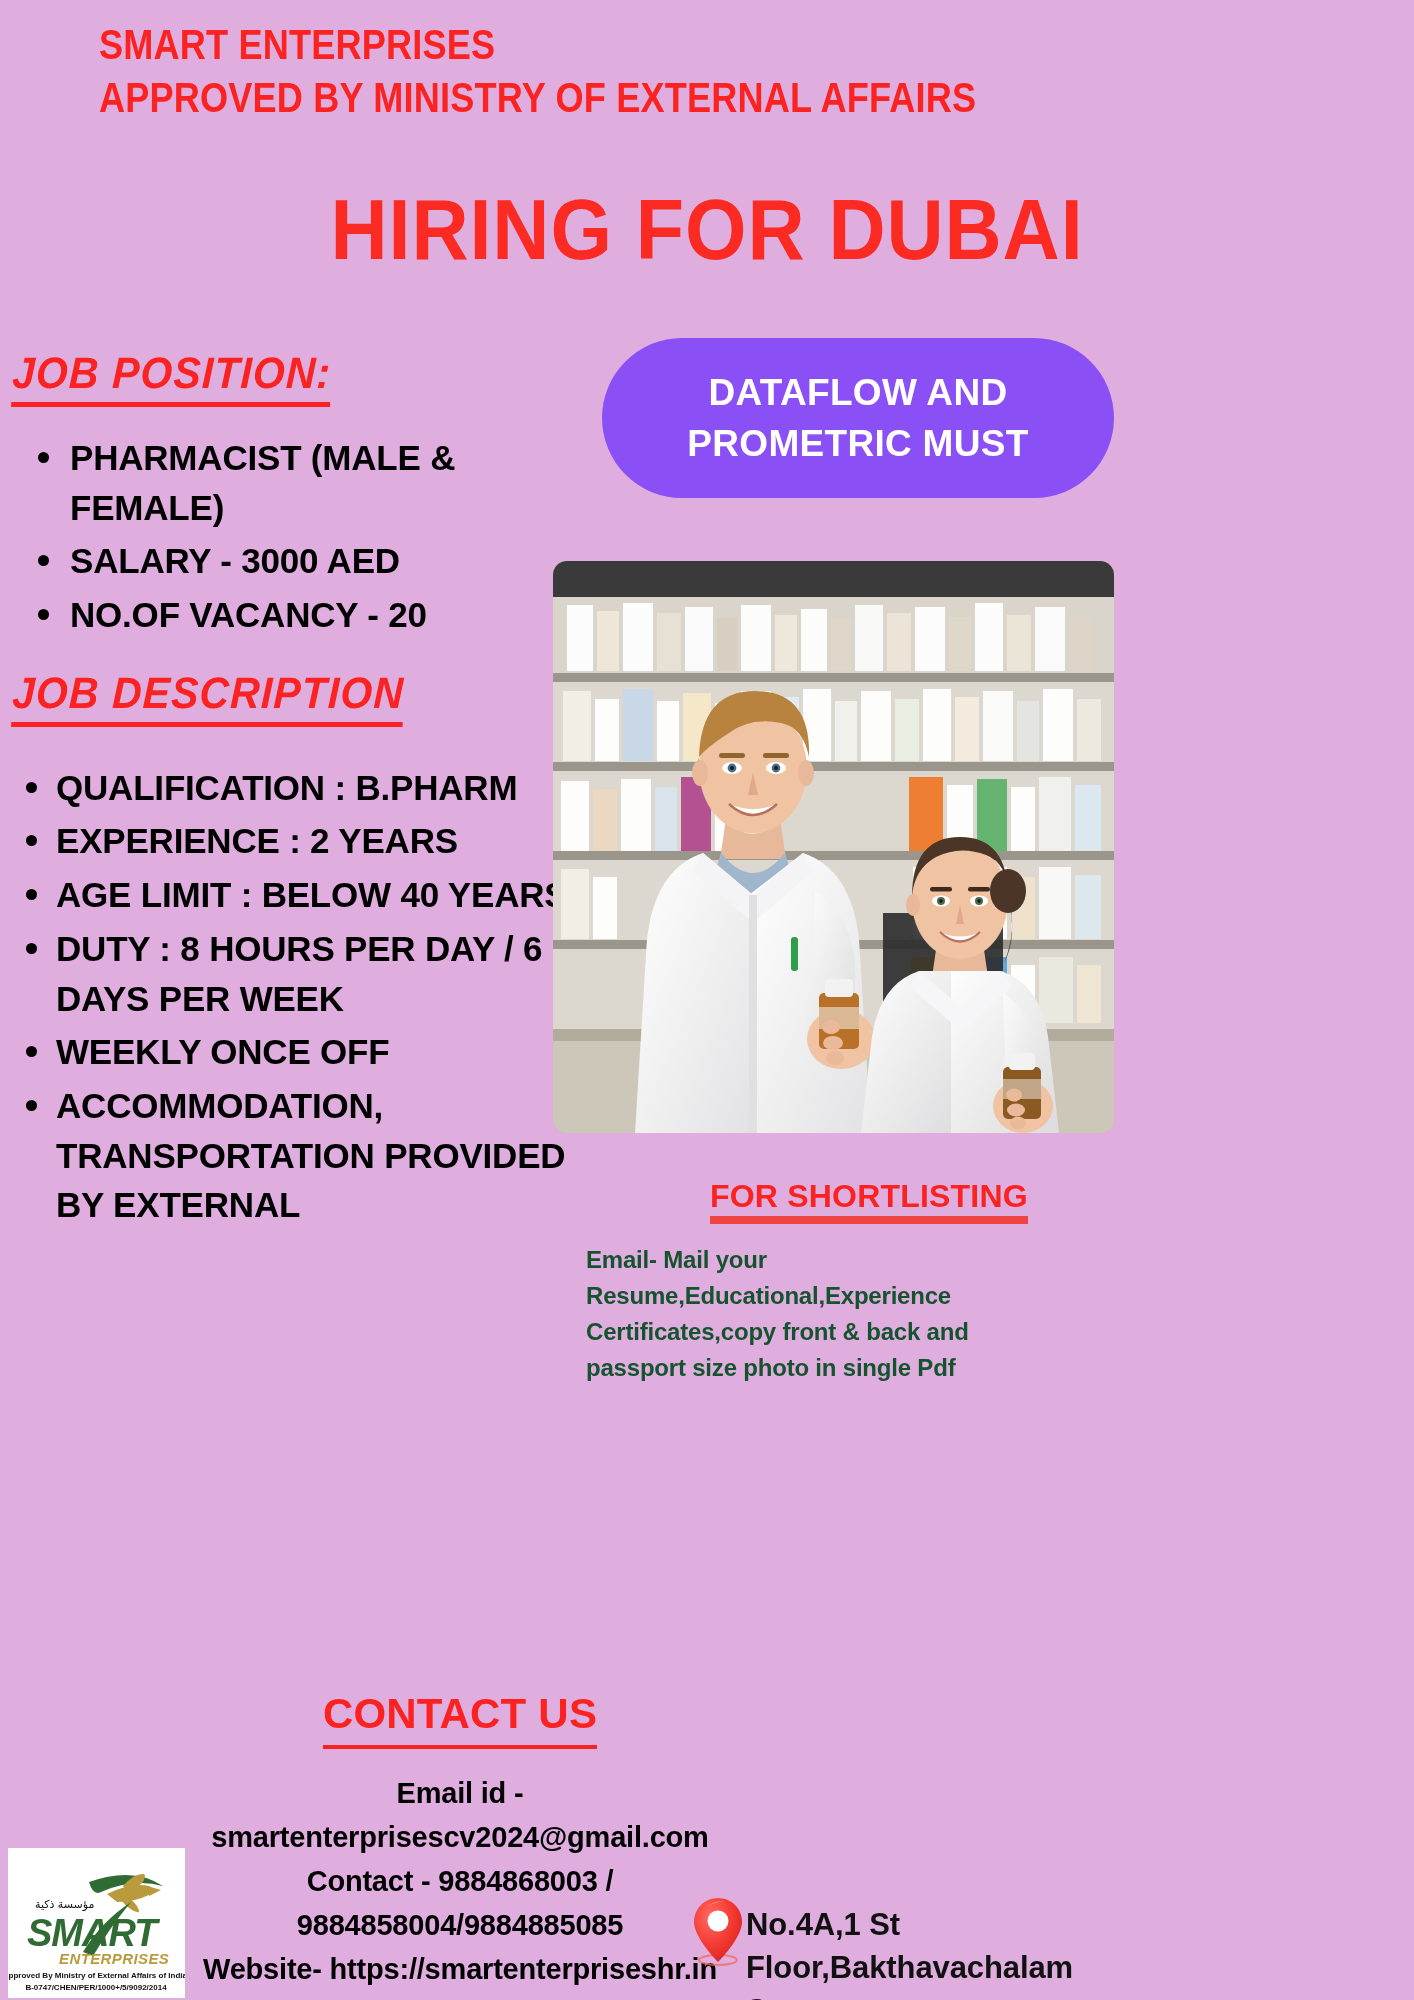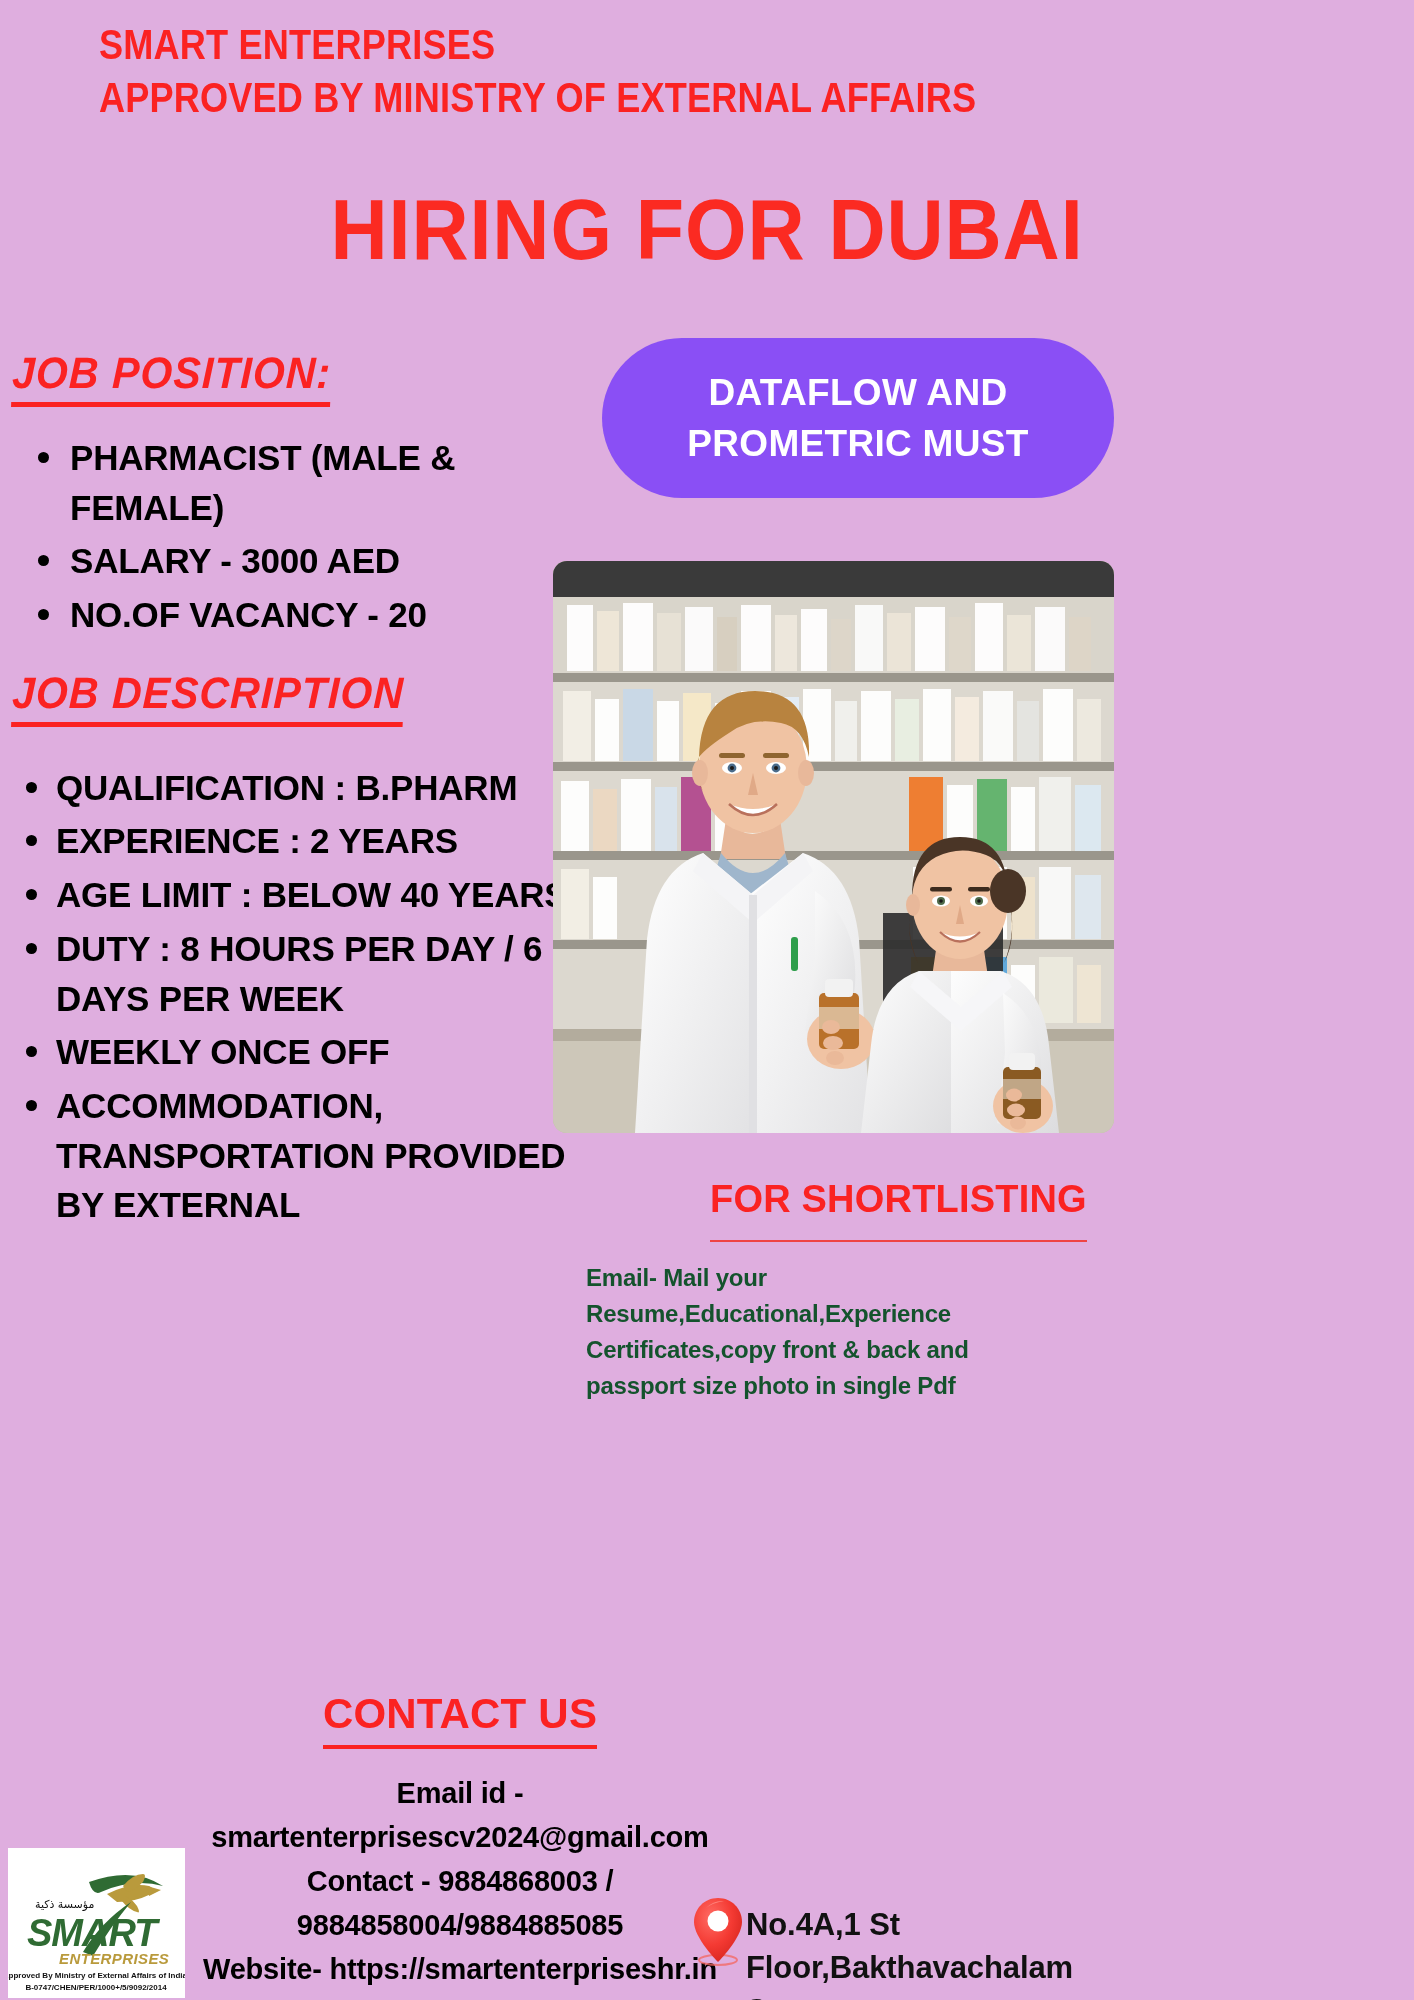--- a/index.html
+++ b/index.html
@@ -126,23 +126,23 @@
   
   .shortlist {
     position:absolute;
     left:586px; top:1178px;
     width:530px;
   }
   .shortlist-head {
     display:inline-block;
     color:#fb2222;
     font-weight:bold;
-    font-size:38px;
-    border-bottom:2px solid #ef4444;
-    padding-bottom:19px;
+    font-size:32px;
+    border-bottom:8px solid #ef4444;
+    padding-bottom:1px;
     margin-left:124px;
     letter-spacing:0.2px;
     white-space:nowrap;
   }
   .shortlist-body {
     margin-top:18px;
     font-size:24px;
     font-weight:bold;
     color:#14532d;
     line-height:1.50;

